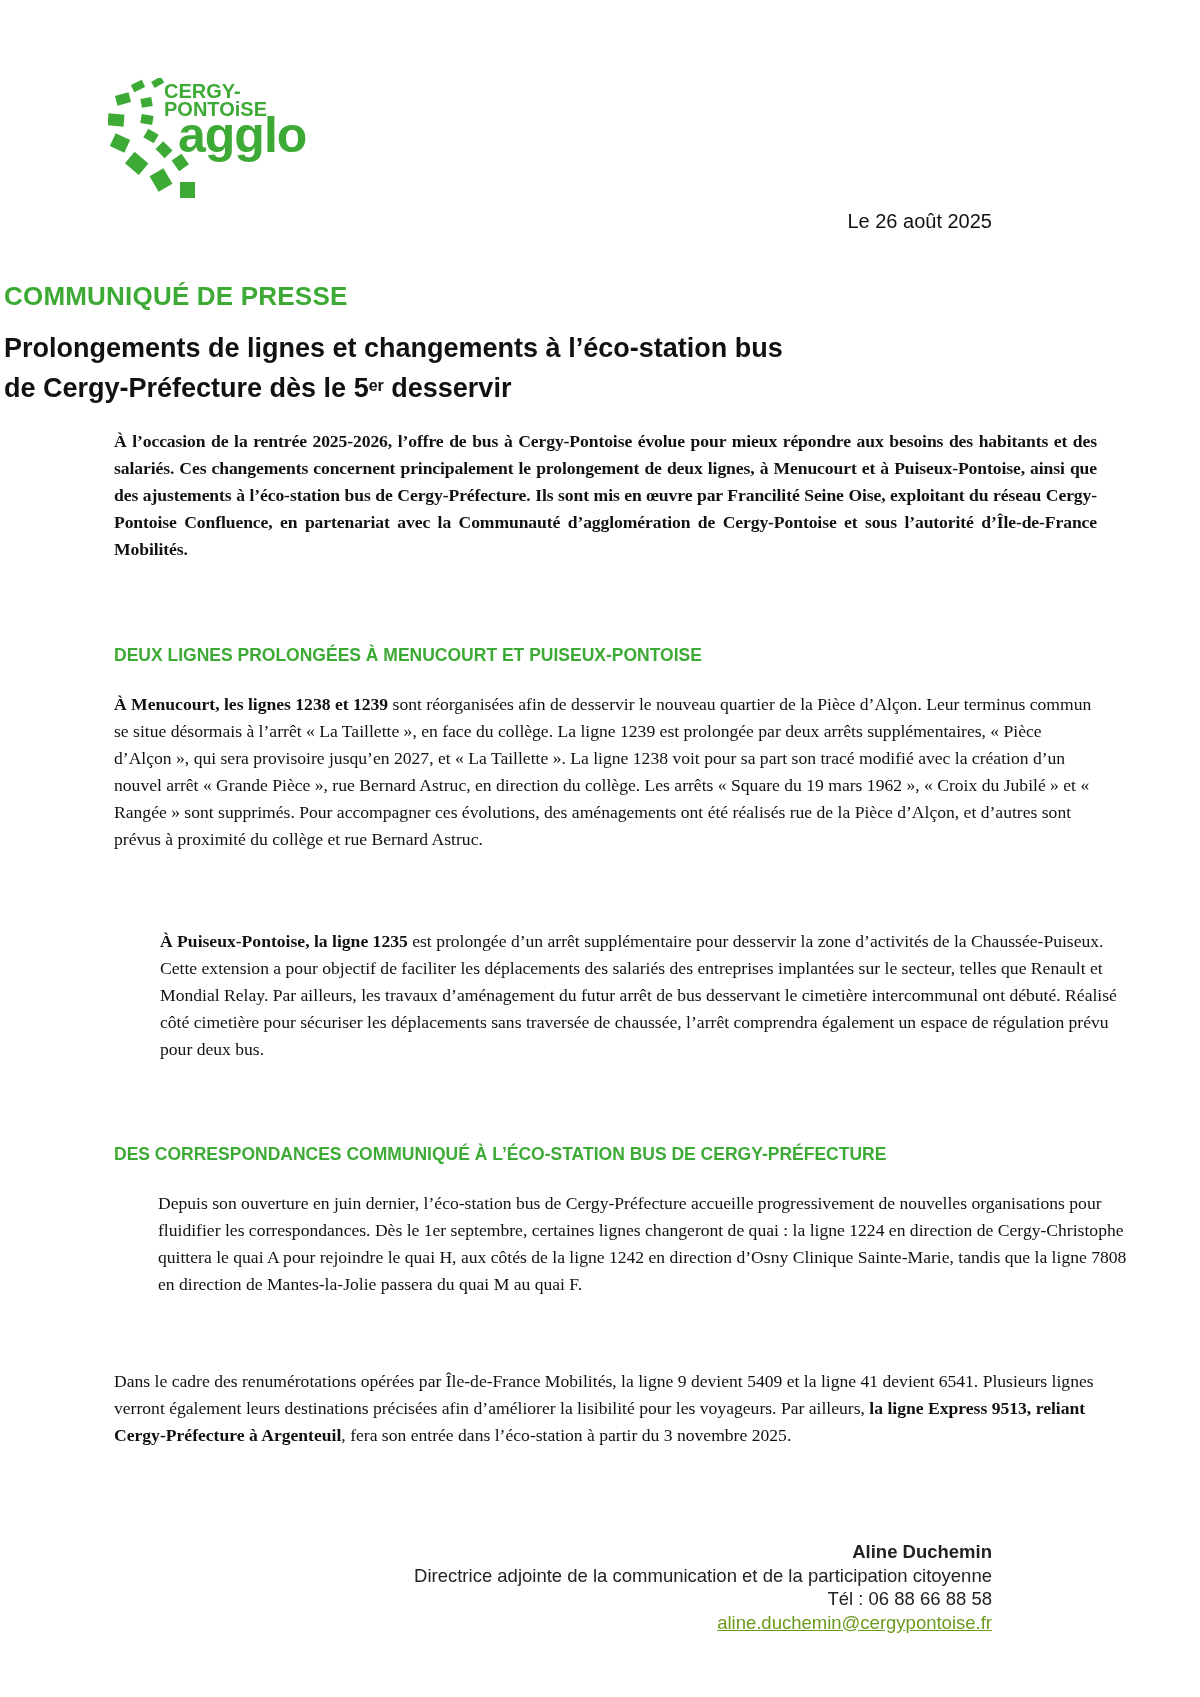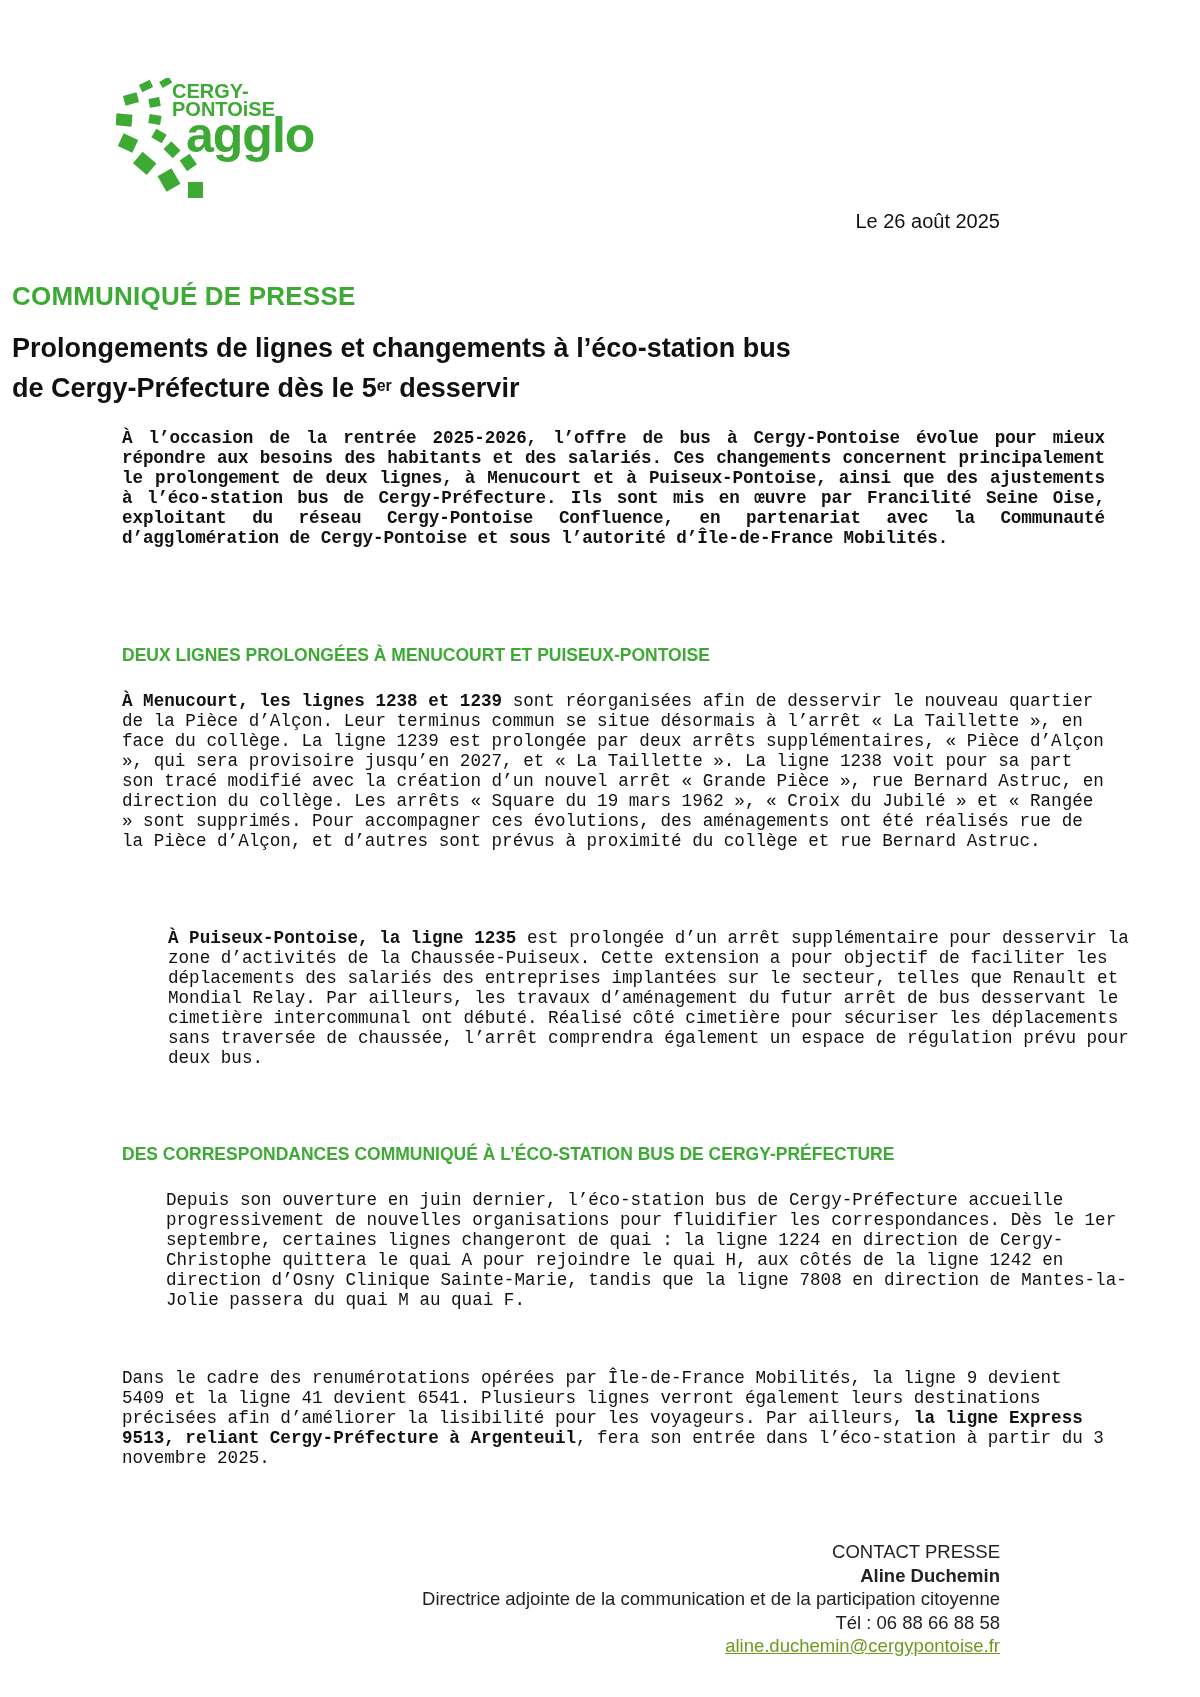--- a/index.html
+++ b/index.html
@@ -1,30 +1,30 @@
 <!DOCTYPE html>
 <html><head>
   <meta charset="utf-8">
   <style>
     html, body { margin: 0; padding: 0; background: #ffffff; }
     body { width: 1200px; height: 1697px; position: relative; overflow: hidden; color: #111; }
-    .page { position: absolute; left: 12px; top: 0; width: 1096px; height: 1697px; }
+    .page { position: absolute; left: 4px; top: 0; width: 1096px; height: 1697px; }
 
     .logo { position: absolute; left: 104px; top: 78px; width: 260px; height: 120px; }
     .logo svg { width: 100%; height: 100%; display: block; }
 
     .date { position: absolute; right: 108px; top: 210px; font-family: "Liberation Sans", sans-serif; font-size: 20px; color: #111; }
 
     .kicker { position: absolute; left: 0; width: 1200px; top: 281px; text-align: left;
       font-family: "Liberation Sans", sans-serif; font-weight: 700; font-size: 26px; color: #3daa35; letter-spacing: 0.2px; }
     .title { position: absolute; left: 0; width: 1200px; top: 328px; text-align: left;
       font-family: "Liberation Sans", sans-serif; font-weight: 700; font-size: 27px; line-height: 40px; color: #111; }
     .title sup { font-size: 16px; vertical-align: top; position: relative; top: -2px; }
 
-    .body { position: absolute; left: 110px; width: 983px; font-family: Liberation Mono, monospace; font-size: 17.6px; line-height: 20px; color: #111; }
+    .body { position: absolute; left: 110px; width: 983px; font-family: Liberation Serif, serif; font-size: 17.6px; line-height: 27px; color: #111; }
     .intro { top: 428px; font-weight: 700; text-align: justify; letter-spacing: -0.1px; }
     .section-heading { position: absolute; left: 110px; font-family: "Liberation Sans", sans-serif; font-weight: 700;
       font-size: 17.5px; color: #3daa35; }
     .sh1 { top: 645px; }
     .sh2 { top: 1144px; }
     .p { font-weight: 400; }
     .p1 { top: 691px; }
     .p2 { top: 928px; margin-left: 46px; }
     .p3 { top: 1190px; margin-left: 44px; }
     .p4 { top: 1368px; }
@@ -80,20 +80,19 @@
 
   <div class="body p p2"><span class="b">À Puiseux-Pontoise, la ligne 1235</span><span> est prolongée d’un arrêt supplémentaire pour desservir la zone d’activités de la Chaussée-Puiseux. Cette extension a pour objectif de faciliter les déplacements des salariés des entreprises implantées sur le secteur, telles que Renault et Mondial Relay. Par ailleurs, les travaux d’aménagement du futur arrêt de bus desservant le cimetière intercommunal ont débuté. Réalisé côté cimetière pour sécuriser les déplacements sans traversée de chaussée, l’arrêt comprendra également un espace de régulation prévu pour deux bus.</span></div>
 
   <div class="section-heading sh2">DES CORRESPONDANCES COMMUNIQUÉ À L’ÉCO-STATION BUS DE CERGY-PRÉFECTURE</div>
 
   <div class="body p p3">Depuis son ouverture en juin dernier, l’éco-station bus de Cergy-Préfecture accueille progressivement de nouvelles organisations pour fluidifier les correspondances. Dès le 1er septembre, certaines lignes changeront de quai : la ligne 1224 en direction de Cergy-Christophe quittera le quai A pour rejoindre le quai H, aux côtés de la ligne 1242 en direction d’Osny Clinique Sainte-Marie, tandis que la ligne 7808 en direction de Mantes-la-Jolie passera du quai M au quai F.</div>
 
   <div class="body p p4"><span>Dans le cadre des renumérotations opérées par Île-de-France Mobilités, la ligne 9 devient 5409 et la ligne 41 devient 6541. Plusieurs lignes verront également leurs destinations précisées afin d’améliorer la lisibilité pour les voyageurs. Par ailleurs, </span><span class="b">la ligne Express 9513, reliant Cergy-Préfecture à Argenteuil</span><span>, fera son entrée dans l’éco-station à partir du 3 novembre 2025.</span></div>
 
   <div class="contact">
-    <div>CONTACT PRESSE</div>
     <div class="name">Aline Duchemin</div>
     <div>Directrice adjointe de la communication et de la participation citoyenne</div>
     <div>Tél : 06 88 66 88 58</div>
     <div><a title="aline.duchemin@cergypontoise.fr">aline.duchemin@cergypontoise.fr</a></div>
   </div>
 
 </div>
 
 </body></html>

